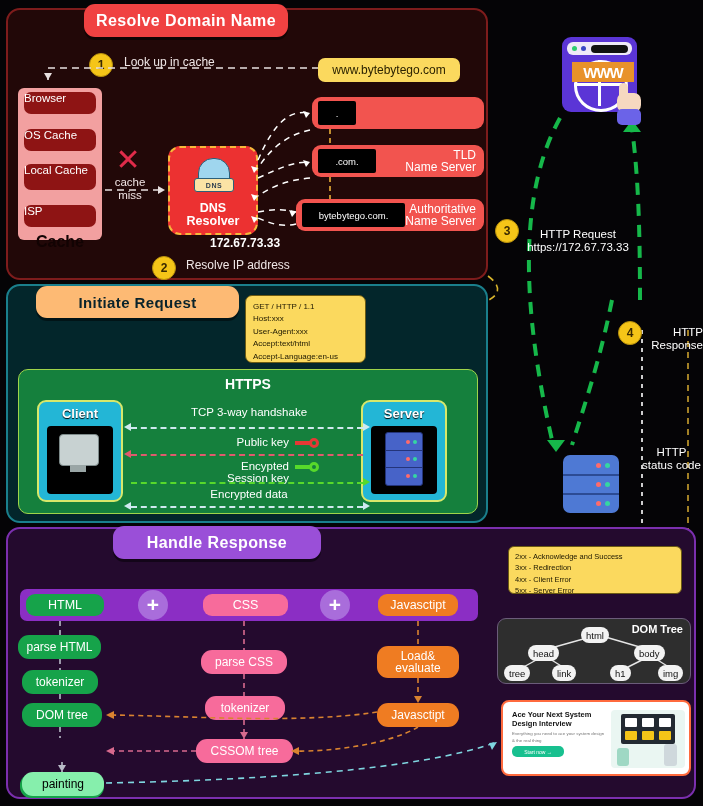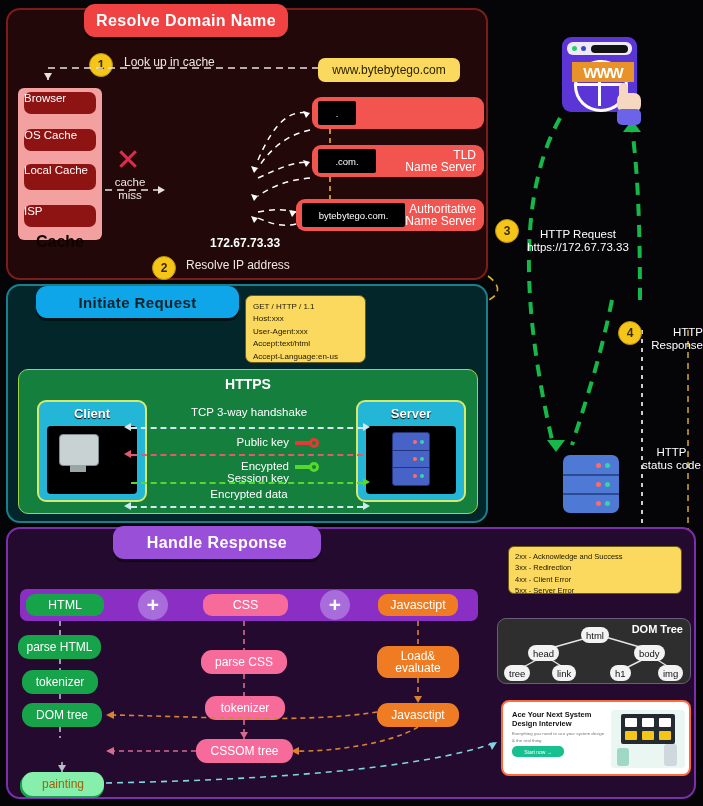--- a/index.html
+++ b/index.html
@@ -9,21 +9,21 @@
 
   
   .section{position:absolute;border-radius:14px;box-sizing:border-box;}
   #sec-dns{left:6px;top:8px;width:482px;height:272px;background:#220808;border:2px solid #7e1c1c;}
   #sec-req{left:6px;top:284px;width:482px;height:239px;background:#03262b;border:2px solid #1a7f8c;}
   #sec-res{left:6px;top:527px;width:690px;height:272px;background:#240a2e;border:2px solid #7b2fae;}
 
   .badge{position:absolute;border-radius:11px;display:flex;align-items:center;justify-content:center;
          font-weight:bold;letter-spacing:.4px;box-shadow:0 3px 0 rgba(0,0,0,.45);}
   #badge-dns{left:84px;top:4px;width:204px;height:33px;background:#f04242;color:#fff;font-size:16px;}
-  #badge-req{left:36px;top:286px;width:203px;height:32px;background:#0ea5e9;color:#09232b;font-size:15px;}
+  #badge-req{left:36px;top:286px;width:203px;height:32px;background:#fdba74;color:#09232b;font-size:15px;}
   #badge-res{left:113px;top:526px;width:208px;height:33px;background:#9a4fd8;color:#fff;font-size:16px;}
 
   
   .stepnum{position:absolute;width:22px;height:22px;border-radius:50%;background:#f5c518;color:#3a2a00;
            font-size:12px;font-weight:bold;display:flex;align-items:center;justify-content:center;
            border:1px solid #b8900c;}
   .stepcap{position:absolute;color:#efe6e6;font-size:12px;}
 
   #cachecol{position:absolute;left:18px;top:88px;width:84px;height:152px;background:#f2a0a0;border-radius:6px;}
   .cacheitem{position:absolute;left:24px;width:72px;height:22px;background:#8e1414;color:#fff;
@@ -57,23 +57,23 @@
   #ipaddr{position:absolute;left:210px;top:236px;color:#fff;font-size:12px;font-weight:bold;}
 
   
   #hdrbox{position:absolute;left:245px;top:295px;width:121px;height:68px;background:#fbd95e;
           border:1px solid #6b5a12;border-radius:7px;padding:5px 7px;box-sizing:border-box;}
   #hdrbox div{color:#1c1700;font-size:8px;line-height:1.55;white-space:nowrap;}
 
   #httpsbox{position:absolute;left:18px;top:369px;width:458px;height:143px;background:#15803d;
             border:1px solid #9fd44a;border-radius:10px;}
   #https-title{position:absolute;left:0;right:0;top:6px;text-align:center;color:#fff;font-size:14px;font-weight:bold;}
-  .endpoint{position:absolute;top:30px;width:82px;height:98px;background:#23b6d6;border:2px solid #d8e86a;border-radius:9px;padding-left:24px;}
+  .endpoint{position:absolute;top:30px;width:82px;height:98px;background:#23b6d6;border:2px solid #d8e86a;border-radius:9px;}
   #ep-client{left:18px;}
-  #ep-server{right:11px;margin-left:27px;}
+  #ep-server{right:30px;margin-left:27px;}
   .endpoint .eplabel{position:absolute;left:0;right:0;top:4px;text-align:center;color:#fff;
                      font-size:13px;font-weight:bold;text-shadow:0 1px 1px #000;}
   .epicon{position:absolute;left:8px;top:24px;right:8px;bottom:6px;background:#000;border-radius:4px;}
   .crt{position:absolute;left:12px;top:8px;width:38px;height:30px;background:#c8d2d2;border-radius:4px;
        border:1px solid #7d8a8a;}
   .crt:after{content:"";position:absolute;left:10px;top:30px;width:16px;height:7px;background:#9aa6a6;}
   .rack{position:absolute;left:50%;top:6px;transform:translateX(-50%);width:36px;height:52px;background:#4763c8;
         border-radius:3px;border:1px solid #24347a;}
   .rack i{position:absolute;left:0;right:0;height:1px;background:#24347a;}
   .rack b{position:absolute;width:4px;height:4px;border-radius:50%;}
@@ -89,21 +89,21 @@
 
   
   #langbar{position:absolute;left:20px;top:589px;width:458px;height:32px;background:#8b2ec4;border-radius:7px;}
   .lang{position:absolute;top:594px;height:22px;border-radius:9px;color:#fff;font-size:12.5px;
         display:flex;align-items:center;justify-content:center;}
   .plus{position:absolute;top:590px;width:30px;height:30px;border-radius:50%;background:#a96ddb;
         color:#fff;font-size:21px;font-weight:bold;display:flex;align-items:center;justify-content:center;}
   .node{position:absolute;height:24px;border-radius:11px;color:#fff;font-size:12px;
         display:flex;align-items:center;justify-content:center;text-align:center;line-height:1.04;}
   .green{background:#16a34a;}
-  .lightgreen{background:#86efac;color:#a16207;}
+  .lightgreen{background:#86efac;color:#000000;}
   .pink{background:#f76b9b;}
   .orange{background:#ef7c22;}
 
   
   #domtree{position:absolute;left:497px;top:618px;width:192px;height:64px;background:#2e2e2e;
            border:1px solid #6b5c7a;border-radius:9px;}
   #domtree-title{position:absolute;right:7px;top:4px;color:#fff;font-size:11px;font-weight:bold;}
   .dnode{position:absolute;height:16px;background:#f3f3f3;color:#111;font-size:9.5px;border-radius:8px;
          display:flex;align-items:center;justify-content:center;padding:0 5px;}
   
@@ -164,20 +164,30 @@
   <div class="cacheitem" style="top:129px">OS Cache</div>
   <div class="cacheitem" style="top:164px;height:26px">Local Cache</div>
   <div class="cacheitem" style="top:205px">ISP</div>
   <div id="cache-label">Cache</div>
 
   <div id="xmark">✕</div>
   <div id="cachemiss">
     <span>cache miss</span>
   </div>
 
+  <div id="dnsbox">
+    <div class="globe">
+      <div class="dome"></div>
+      <div class="base">DNS</div>
+    </div>
+    <div class="dnslabel">
+      <span>DNS</span><br>
+      <span>Resolver</span>
+    </div>
+  </div>
 
   <div class="nsrow" style="left:312px;top:97px;width:172px">
     <div class="nstag" style="width:28px">.</div>
   </div>
   <div class="nsrow" style="left:312px;top:145px;width:172px">
     <div class="nstag" style="width:48px">.com.</div>
     <div class="nsname">
       <span>TLD</span>
       <span>Name Server</span>
     </div>

